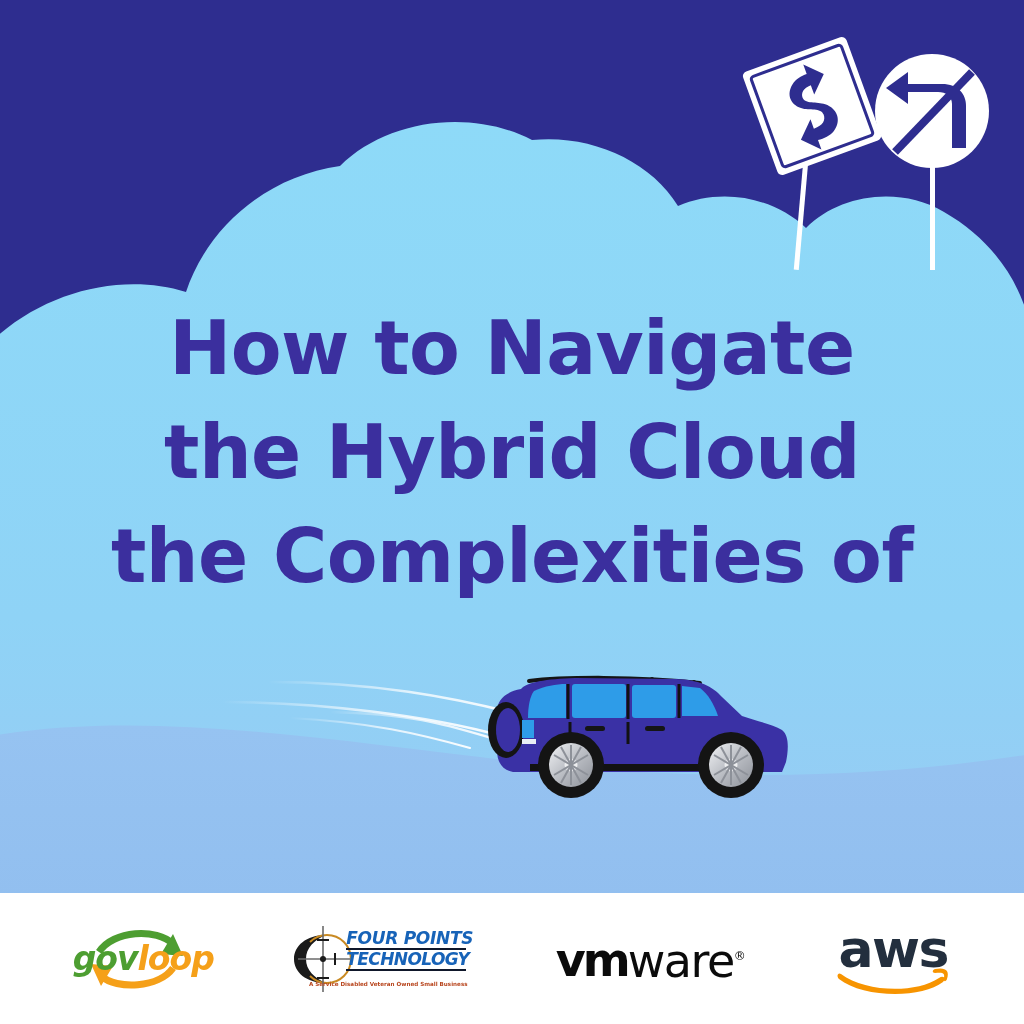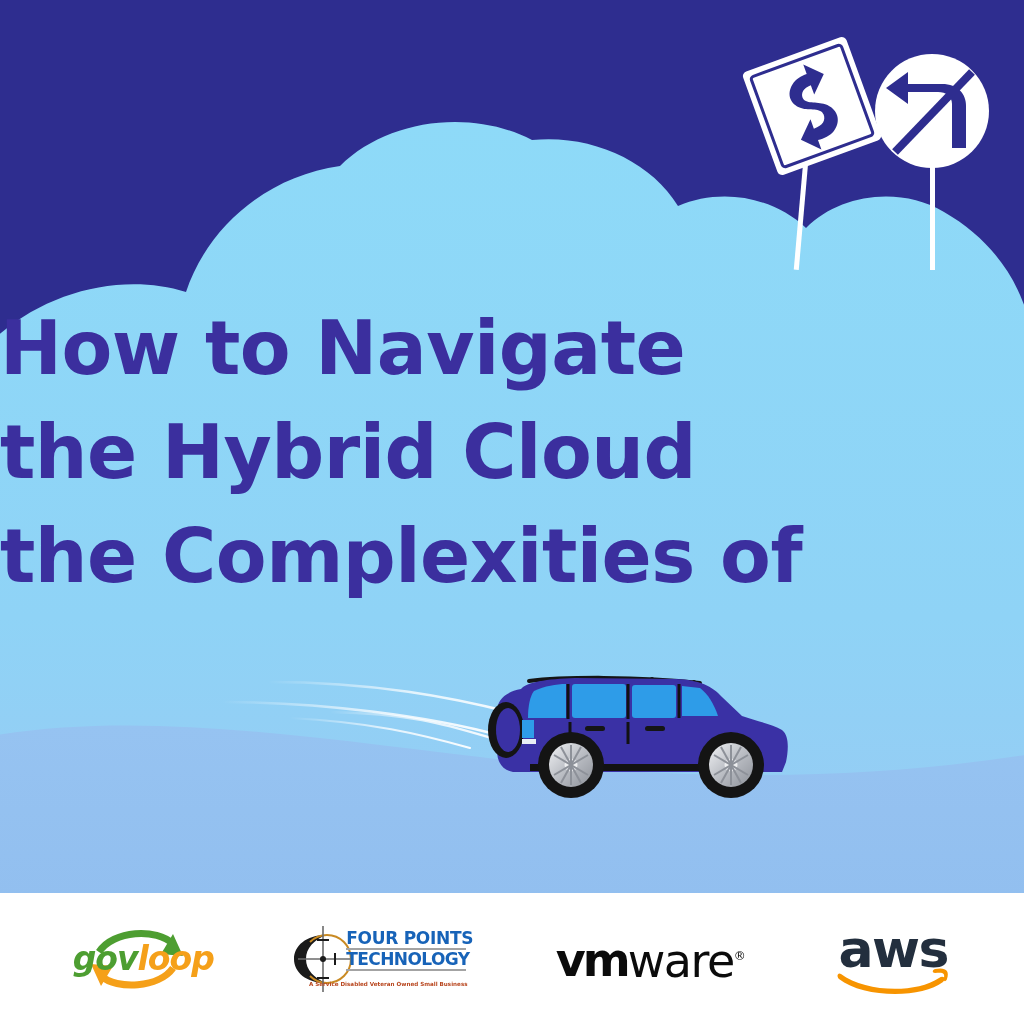--- a/index.html
+++ b/index.html
@@ -34,20 +34,21 @@
     height: 1024px;
     display: block;
   }
 
   
   .title-block {
     position: absolute;
     left: 0;
     top: 296px;
     width: 1024px;
+    text-align: center;
     z-index: 6;
     pointer-events: none;
   }
   .title-line {
     display: block;
     font-family: "DejaVu Sans", "Liberation Sans", sans-serif;
     font-weight: 700;
     font-size: 74px;
     line-height: 104px;
     letter-spacing: -0.5px;
@@ -102,22 +103,23 @@
     left: 56px; top: 6px;
     width: 120px;
   }
   .fp-line {
     font-family: "DejaVu Sans", "Liberation Sans", sans-serif;
     font-weight: 700;
     font-size: 17px;
     line-height: 19px;
     color: #1763B8;
     letter-spacing: -0.3px;
-    border-bottom: 2px solid #a3a3a3;
+    border-bottom: 2px solid #0f172a;
     white-space: nowrap;
+    font-style: italic;
   }
   .fp-line.second { letter-spacing: -0.6px; text-align: center; }
   .fp-tag {
     position: absolute;
     left: 18px;
     top: 58px;
     width: 160px;
     text-align: center;
     font-family: "DejaVu Sans", "Liberation Sans", sans-serif;
     font-weight: 700;

